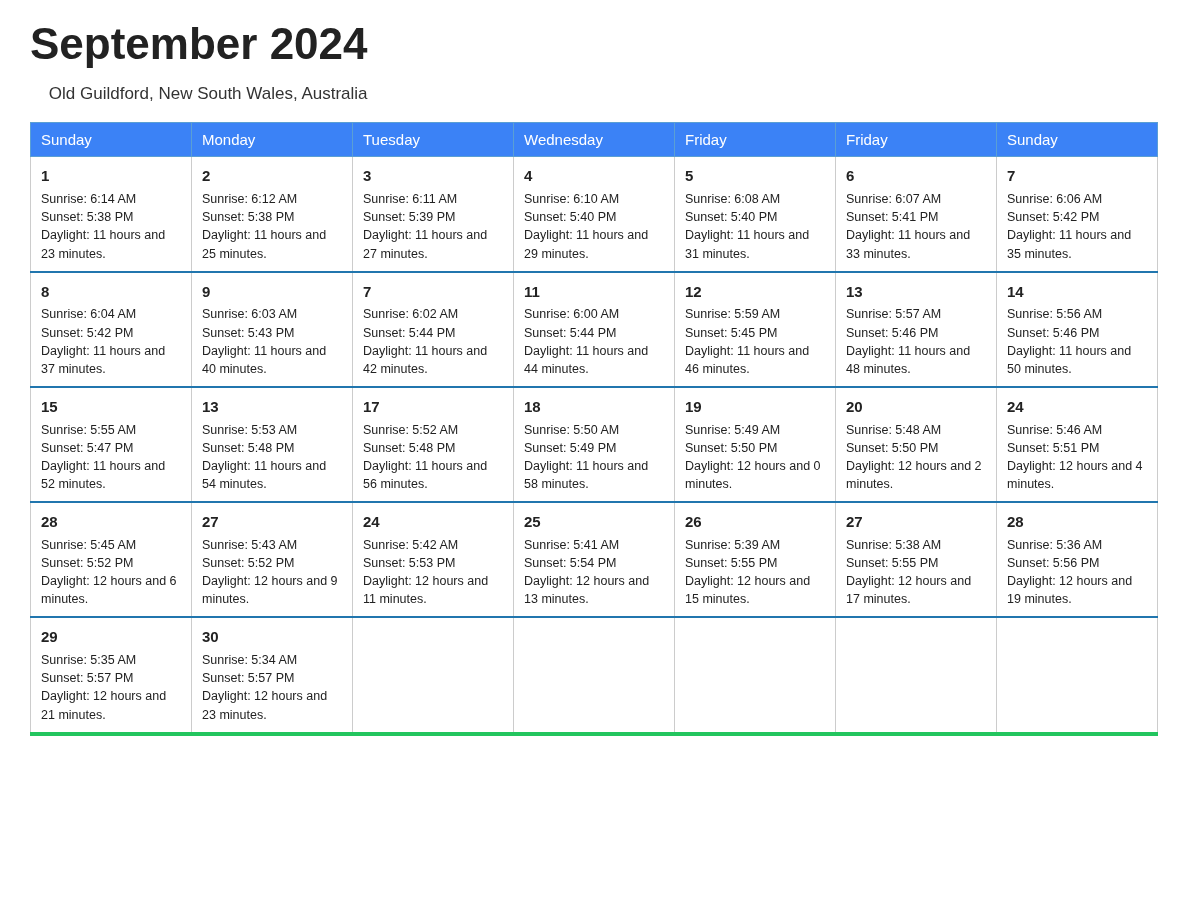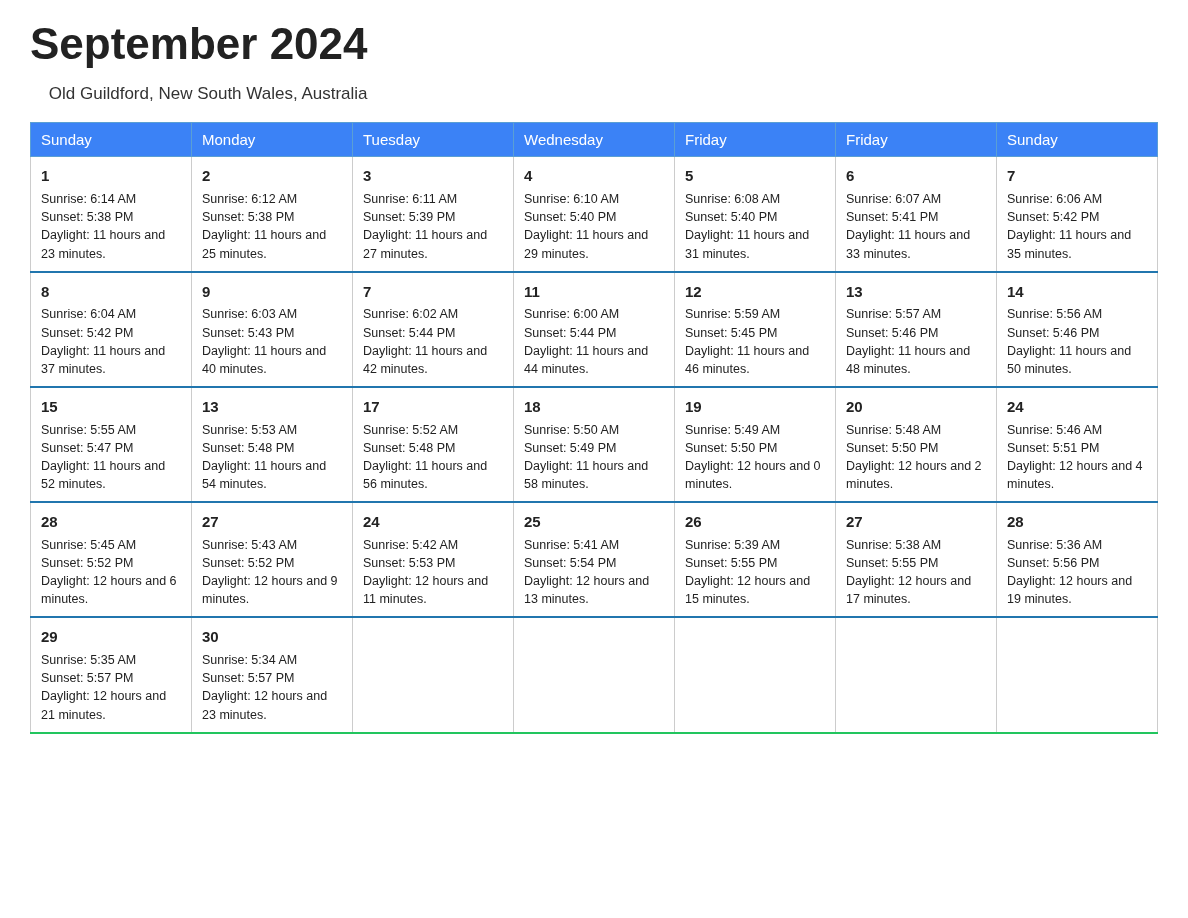--- a/index.html
+++ b/index.html
@@ -89,21 +89,21 @@
       display: block;
       margin-bottom: 3px;
     }
     .calendar tr.week-row td {
       border-bottom: 2px solid #2176ae;
     }
     .calendar td.empty {
       background: #fff;
     }
     .calendar tbody tr:last-child td {
-      border-bottom: 2px solid #22c55e;
+      border-bottom: 4px solid #22c55e;
     }
   </style>
 </head>
 <body>
 
 <div class="header">
   <div class="title-block">
     <h1>September 2024</h1>
     <h2>Old Guildford, New South Wales, Australia</h2>
   </div>

